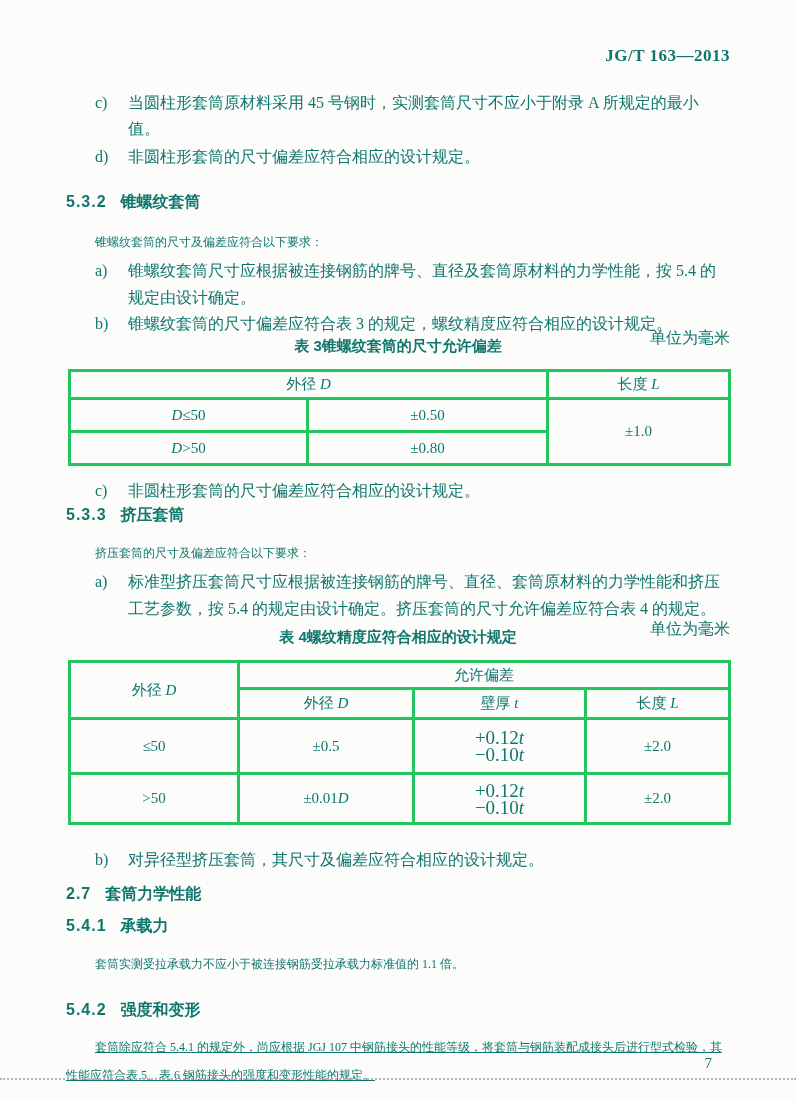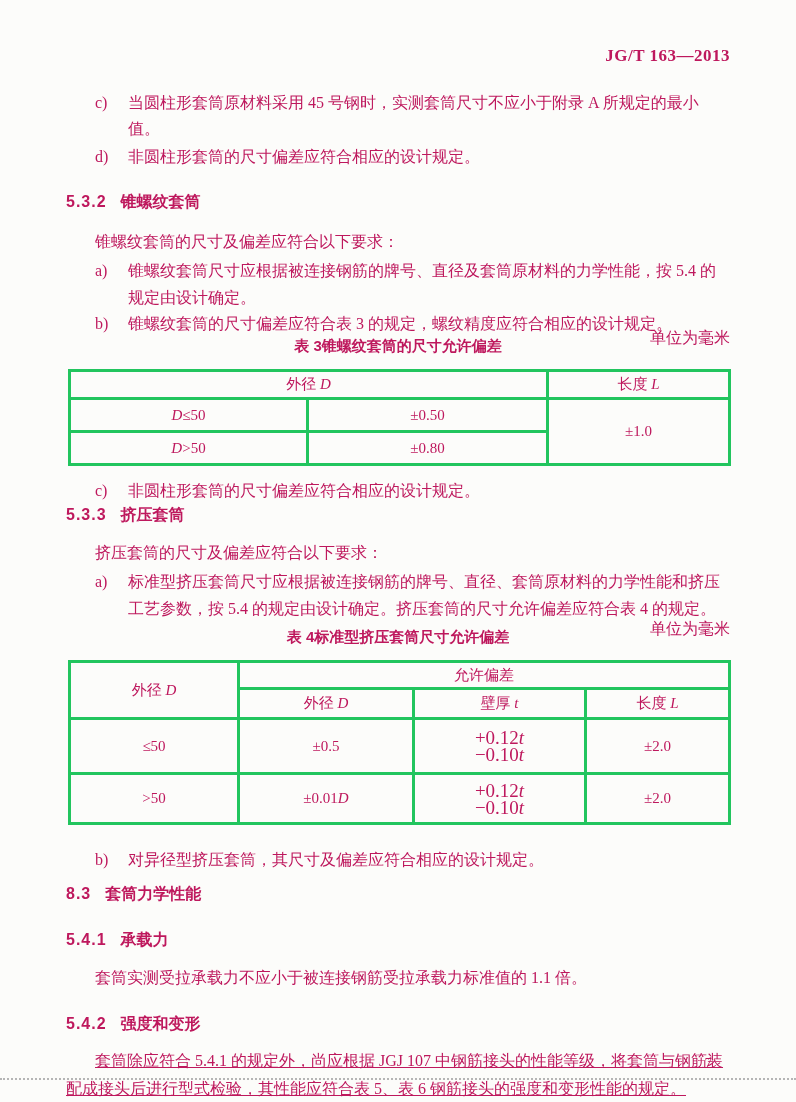--- a/index.html
+++ b/index.html
@@ -7,21 +7,21 @@
     padding: 0;
     background: #e8e8e6;
     font-family: "Liberation Serif", serif;
   }
   .page {
     position: relative;
     width: 796px;
     height: 1102px;
     margin: 0 auto;
     background: #fcfcfa;
-    color: #be185d;
+    color: #0f766e;
     overflow: hidden;
     box-sizing: border-box;
     padding: 46px 66px 0 66px;
   }
   .doc-header {
     height: 20px;
     text-align: right;
     font-weight: bold;
     font-size: 17px;
     letter-spacing: 0.5px;
@@ -41,21 +41,21 @@
     top: 0;
   }
   .heading {
     font-family: "Liberation Sans", sans-serif;
     font-weight: bold;
     font-size: 16px;
     line-height: 22px;
   }
   .heading .hnum { margin-right: 14px; letter-spacing: 1px; }
   .para {
-    font-size: 16px;
+    font-size: 12px;
     line-height: 26px;
     padding-left: 29px;
   }
   .para.flush {
     padding-left: 0;
     text-indent: 29px;
     line-height: 28px;
     text-decoration: underline;
   }
   .tcaption {
@@ -109,21 +109,21 @@
   .mt-cap3 { margin-top: 0px; }
   .mt-t3 { margin-top: 14px; }
   .mt-c2 { margin-top: 12px; }
   .mt-h533 { }
   .mt-p533 { margin-top: 14px; }
   .mt-a2 { margin-top: 2px; }
   .mt-cap4 { margin-top: 6px; }
   .mt-t4 { margin-top: 14px; }
   .mt-b2 { margin-top: 22px; }
   .mt-h54 { margin-top: 10px; }
-  .mt-h541 { margin-top: 24px; }
+  .mt-h541 { margin-top: 10px; }
   .mt-p541 { margin-top: 14px; }
   .mt-h542 { margin-top: 22px; }
   .mt-p542 { margin-top: 12px; }
   .page-number {
     position: absolute;
     bottom: 30px;
     right: 84px;
     font-size: 15px;
   }
   .scan-dotted-line {
@@ -203,21 +203,21 @@
   </div>
 
   <div class="para mt-p533">挤压套筒的尺寸及偏差应符合以下要求：</div>
 
   <div class="li mt-a2">
     <span class="marker">a)</span>
     <span>标准型挤压套筒尺寸应根据被连接钢筋的牌号、直径、套筒原材料的力学性能和挤压工艺参数，按 5.4 的规定由设计确定。挤压套筒的尺寸允许偏差应符合表 4 的规定。</span>
   </div>
 
   <div class="tcaption mt-cap4">
-    <span class="clabel">表 4</span><span>标准型挤压套筒尺寸允许偏差</span>
+    <span class="clabel">表 4</span><span>螺纹精度应符合相应的设计规定</span>
     <span class="unit">单位为毫米</span>
   </div>
 
   <table class="spec t4 mt-t4">
     <colgroup>
         <col style="width:169px">
         <col style="width:175px">
         <col style="width:172px">
         <col style="width:144px">
       </colgroup>
@@ -251,21 +251,21 @@
     </tr>
   </tbody>
     </table>
 
   <div class="li single mt-b2">
     <span class="marker">b)</span>
     <span>对异径型挤压套筒，其尺寸及偏差应符合相应的设计规定。</span>
   </div>
 
   <div class="heading mt-h54">
-    <span class="hnum">8.3</span><span class="htitle">套筒力学性能</span>
+    <span class="hnum">2.7</span><span class="htitle">套筒力学性能</span>
   </div>
 
   <div class="heading mt-h541">
     <span class="hnum">5.4.1</span><span class="htitle">承载力</span>
   </div>
 
   <div class="para mt-p541">套筒实测受拉承载力不应小于被连接钢筋受拉承载力标准值的 1.1 倍。</div>
 
   <div class="heading mt-h542">
     <span class="hnum">5.4.2</span><span class="htitle">强度和变形</span>

